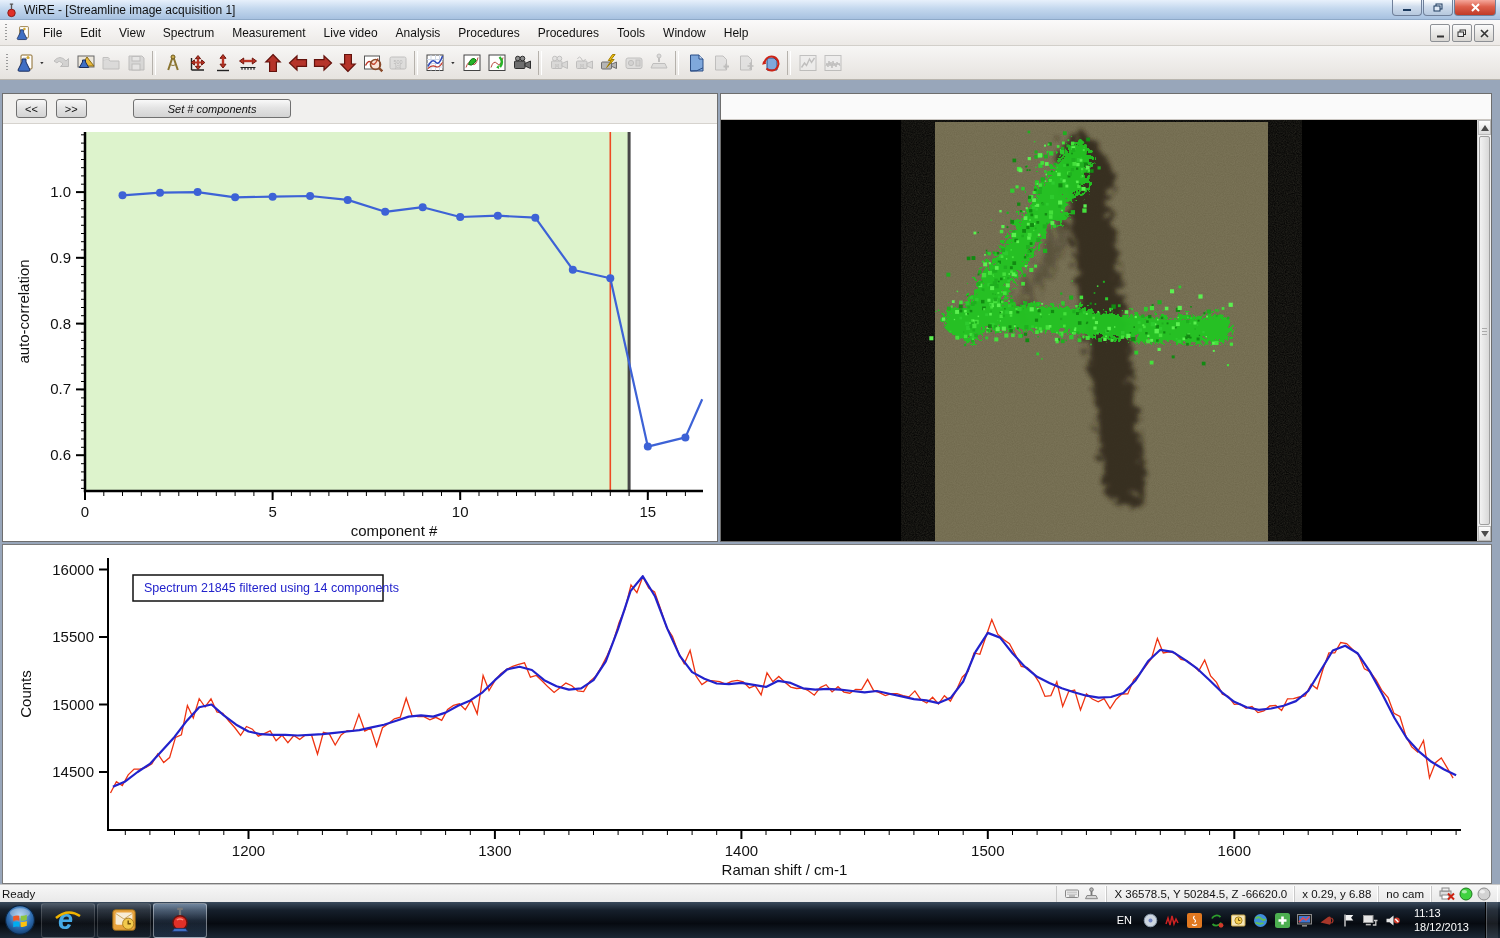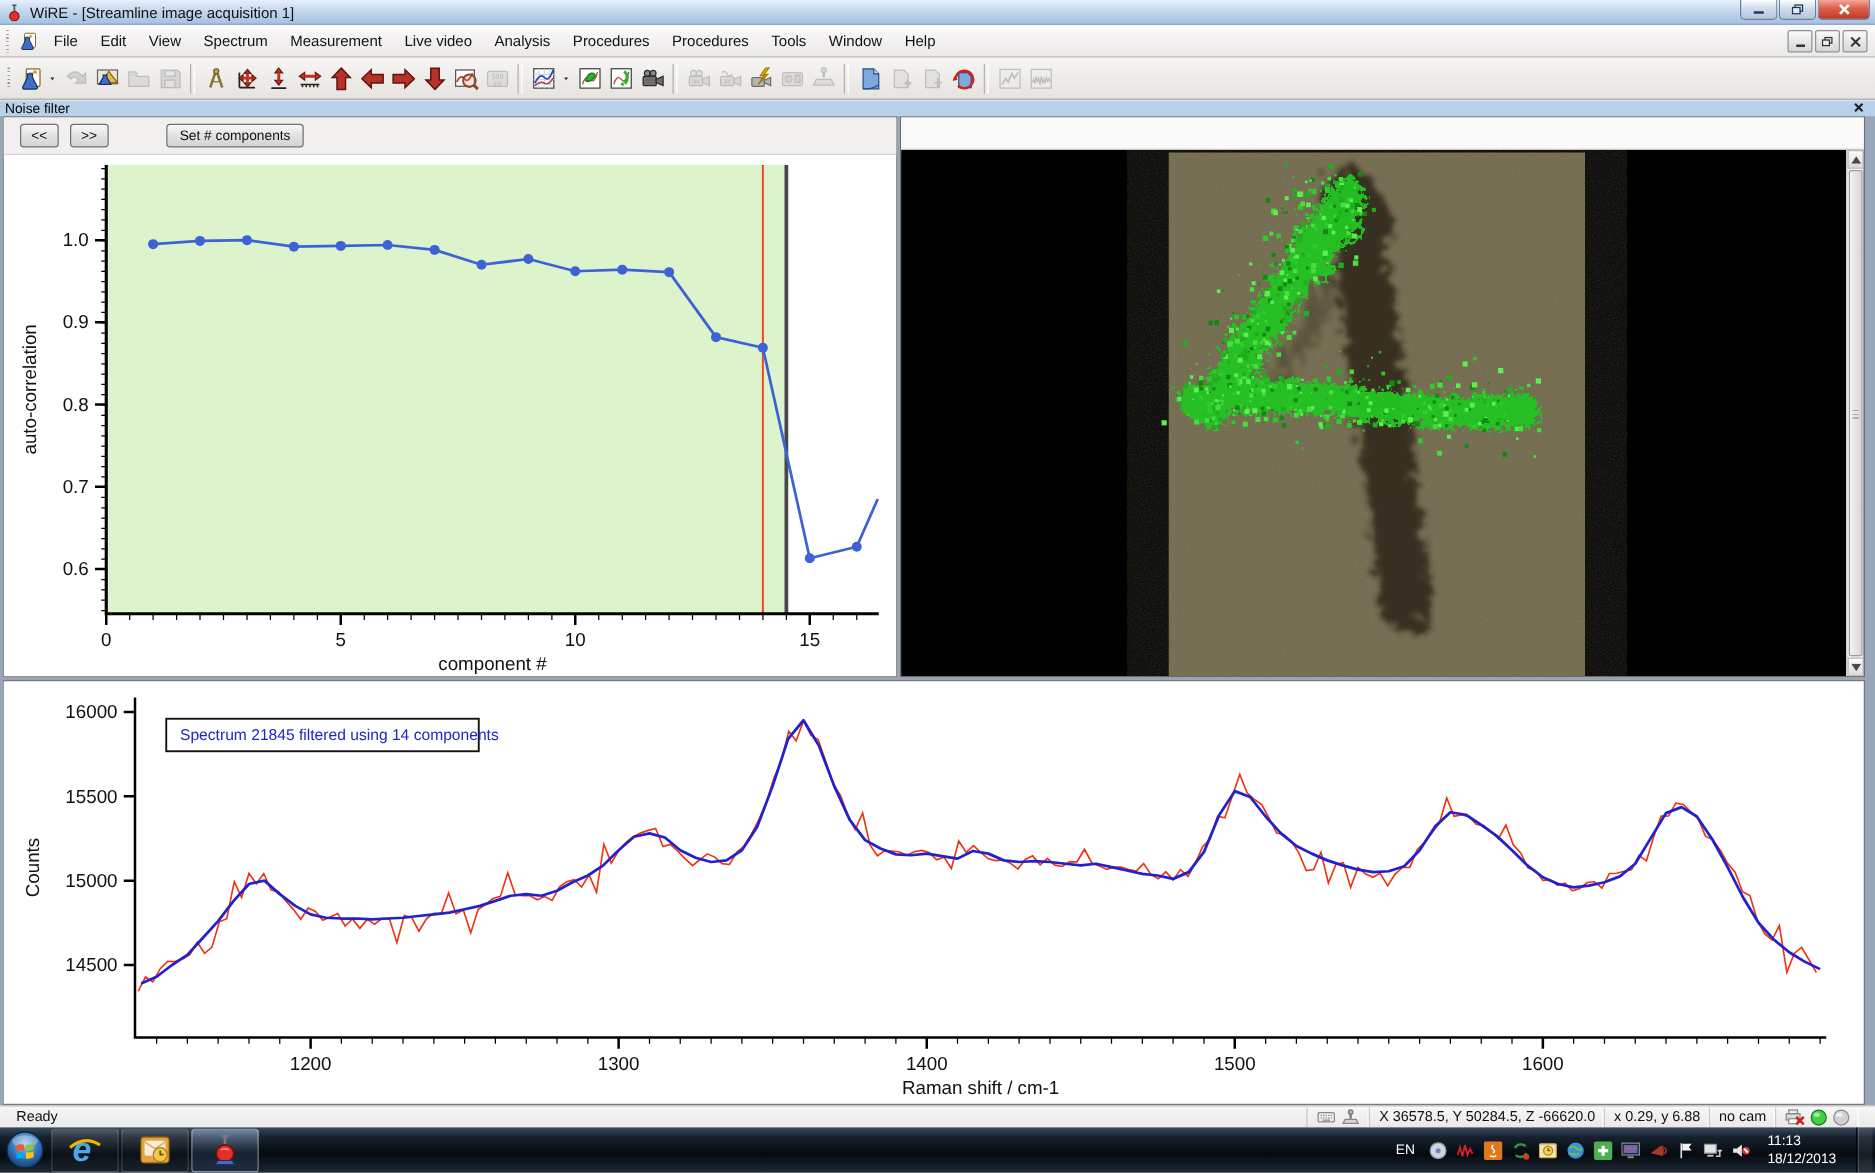--- a/index.html
+++ b/index.html
@@ -37,41 +37,41 @@
     background:#b9d0ea;border-top:1px solid #d4e2f2;font-size:11px;line-height:13px;
     color:#000;padding-left:4px;box-sizing:border-box;}
   .nf-close{position:absolute;right:6px;top:0px;width:12px;height:12px;}
   .left-panel{position:absolute;left:2px;top:93px;width:716px;height:449px;
     background:#fff;border:1px solid #6e6e6e;box-sizing:border-box;}
   .btn-strip{height:29px;background:#f1f0ee;border-bottom:1px solid #d6d3ce;
     display:flex;align-items:center;gap:9px;padding-left:13px;}
   .w7btn{height:19px;font-size:11px;font-family:"Liberation Sans",sans-serif;
     border:1px solid #707070;border-radius:3px;color:#111;
     background:linear-gradient(#f9f9f9,#e4e4e4 45%,#d3d3d3);padding:0 8px;min-width:26px;}
-  .w7btn.wide{padding:0 10px;}
+  .w7btn.wide{padding:0 34px;font-style:italic;}
   
   .right-panel{position:absolute;left:720px;top:93px;width:772px;height:449px;
     background:#fff;border:1px solid #6e6e6e;box-sizing:border-box;}
   .img-toolbar{height:25px;background:#fafafa;border-bottom:1px solid #c9c5c0;}
   .img-area{position:relative;height:421px;background:#000;overflow:hidden;}
   .vscroll{position:absolute;right:0;top:0;width:14px;height:421px;background:#f0f0f0;
     border-left:1px solid #d5d5d5;box-sizing:border-box;}
   .vs-btn{height:15px;display:flex;align-items:center;justify-content:center;
     background:linear-gradient(#fdfdfd,#dcdcdc);border:1px solid #b9b9b9;box-sizing:border-box;}
   .vs-thumb{position:absolute;left:1px;right:1px;top:16px;bottom:16px;border:1px solid #9f9f9f;
     border-radius:2px;background:linear-gradient(90deg,#f2f2f2,#d8d8d8);}
   .vs-grip{position:absolute;left:2px;right:2px;top:50%;height:7px;margin-top:-3px;
     background:repeating-linear-gradient(#aaa 0 1px,transparent 1px 3px);}
   
   .bottom-panel{position:absolute;left:2px;top:544px;width:1490px;height:340px;
     background:#fff;border:1px solid #7a7a7a;box-sizing:border-box;}
   
   .statusbar{position:absolute;left:0;top:884px;width:1500px;height:18px;
     background:linear-gradient(#f7f7f7,#e9e9e9);border-top:1px solid #c6c6c6;
-    display:flex;align-items:center;font-size:11.5px;color:#111;box-sizing:border-box;padding:0 13px;}
+    display:flex;align-items:center;font-size:11.5px;color:#111;box-sizing:border-box;padding:0 2px;}
   .sb-spacer{flex:1;}
   .sb-cell{display:flex;align-items:center;padding:0 7px;height:16px;border-left:1px solid #c9c9c9;
     box-shadow:-1px 0 0 #ffffff inset;white-space:nowrap;}
   .sb-cell.icons{gap:4px;}
   
   .taskbar{position:absolute;left:0;top:902px;width:1500px;height:36px;
     background:linear-gradient(#3a4a5c,#16202c 22%,#060a10 60%,#1c2835);
     display:flex;align-items:center;box-sizing:border-box;}
   .start-orb{width:34px;height:34px;margin:0 4px 0 3px;display:flex;align-items:center;justify-content:center;}
   .task-btn{width:54px;height:35px;margin-right:2px;border:1px solid rgba(255,255,255,.16);
@@ -385,28 +385,20 @@
         </svg>
       </div>
       <div class="tb-icon">
         <svg width="20" height="20" viewBox="0 0 20 20" style="opacity:.55;filter:grayscale(1);">
           <rect x="2" y="2.5" width="16" height="15" fill="#ececec" stroke="#9a9a9a"></rect>
           <path d="M3 13 l1 -3 1 4 1 -6 1 5 1 -4 1 6 1 -7 1 5 1 -3 1 4 1 -5 1 3 1 -2 1 3" stroke="#9a9a9a" fill="none"></path>
         </svg>
       </div>
     </div>
 
-  <div class="nf-titlebar">
-    <span>Noise filter</span>
-    <span class="nf-close">
-      <svg width="11" height="11">
-          <path d="M2 2 L8 8 M8 2 L2 8" stroke="#222" stroke-width="1.7"></path>
-        </svg>
-    </span>
-  </div>
 
   <div class="left-panel">
     <div class="btn-strip">
       <button class="w7btn">&lt;&lt;</button>
       <button class="w7btn">&gt;&gt;</button>
       <span style="width:28px"></span>
       <button class="w7btn wide">Set # components</button>
     </div>
     <div id="autocorr">
         <svg width="714" height="416">

